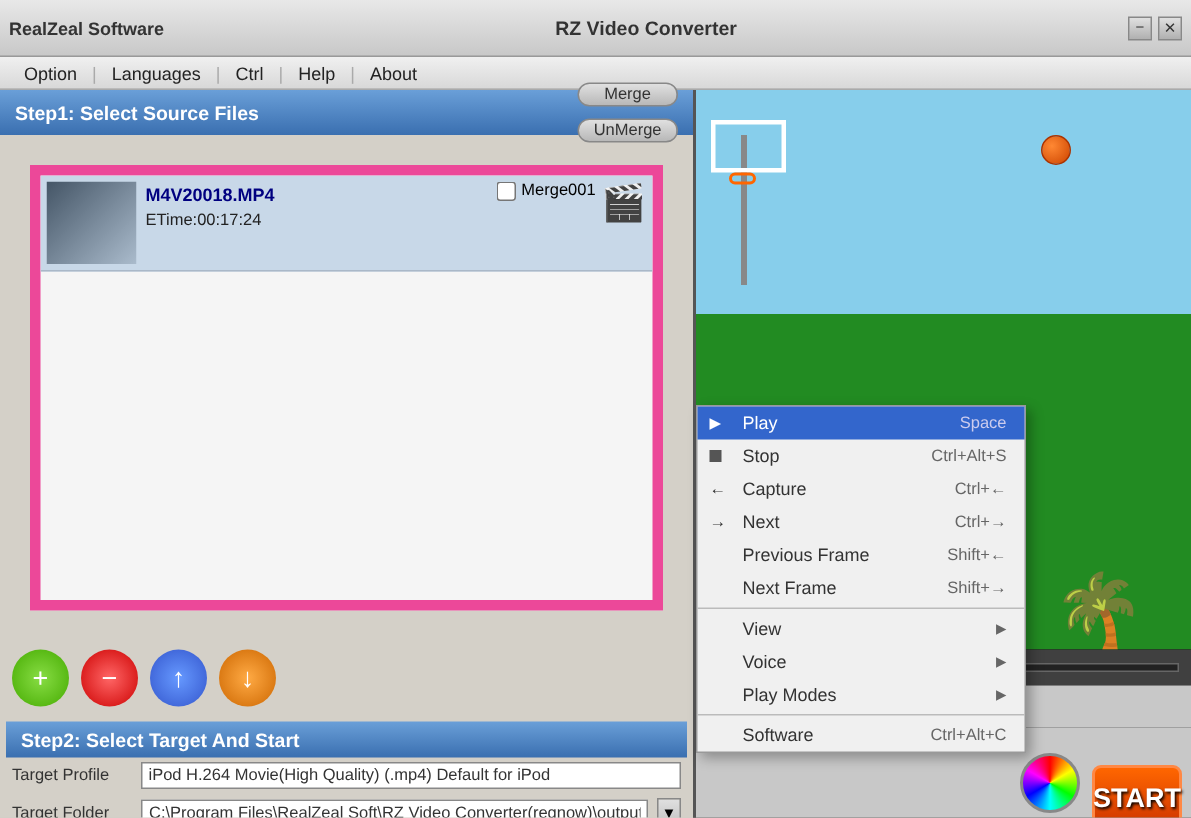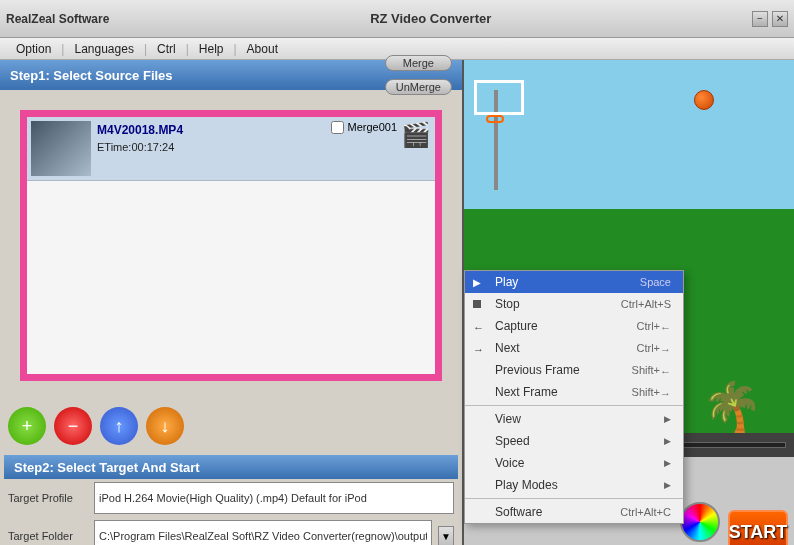--- a/index.html
+++ b/index.html
@@ -219,21 +219,21 @@
       gap: 6px;
     }
     .step2-label {
       font-size: 11px;
       color: #333;
       width: 80px;
       flex-shrink: 0;
     }
     .step2-input {
       flex: 1;
-      height: 32px;
+      height: 18px;
       border: 1px solid #888;
       background: white;
       font-size: 11px;
       padding: 2px 4px;
       color: #333;
     }
     .step2-dropdown {
       width: 16px;
       height: 20px;
       background: linear-gradient(to bottom, #e0e0e0, #c0c0c0);
@@ -670,23 +670,20 @@
       <div class="ctx-item">
         <span>Next Frame</span>
         <span class="ctx-shortcut">Shift+→</span>
       </div>
       <div class="ctx-separator"></div>
 
       <div class="ctx-item ctx-item-submenu">
         <span>View</span>
       </div>
 
-      <div class="ctx-item ctx-item-submenu">
-        <span>Speed</span>
-      </div>
 
       <div class="ctx-item ctx-item-submenu">
         <span>Voice</span>
       </div>
 
       <div class="ctx-item ctx-item-submenu">
         <span>Play Modes</span>
       </div>
       <div class="ctx-separator"></div>
 

